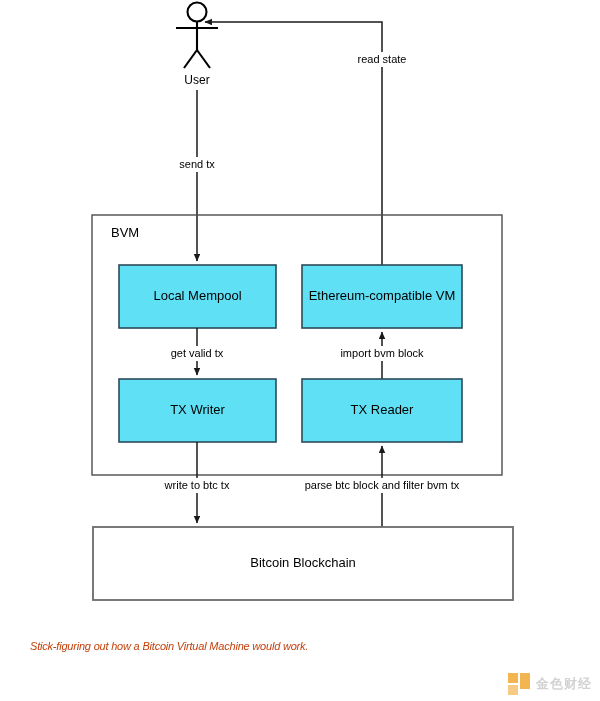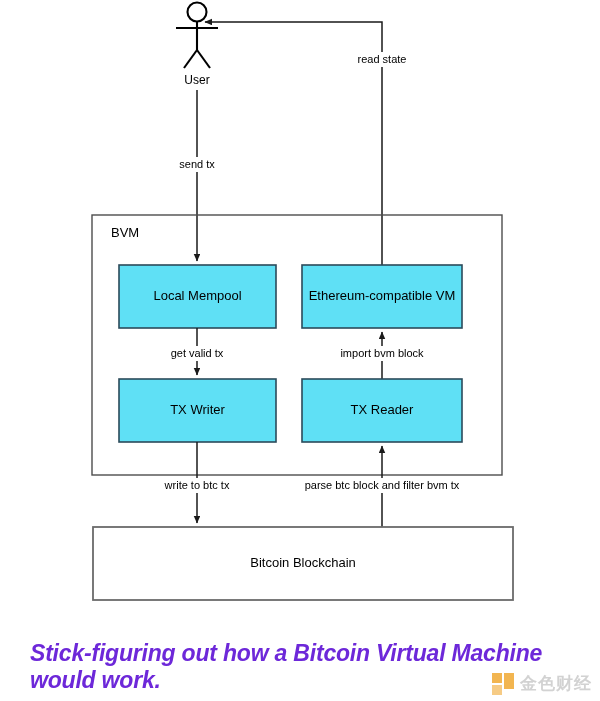--- a/index.html
+++ b/index.html
@@ -82,26 +82,25 @@
   .stick-head {
     stroke: #000000;
     stroke-width: 2.1;
     fill: #ffffff;
   }
   #caption {
     position: absolute;
     left: 30px;
     top: 640px;
     width: 540px;
-    font-size: 23px;
+    font-size: 11px;
     font-style: italic;
     font-family: "Liberation Sans", sans-serif;
-    color: #6d28d9;
+    color: #c2410c;
     letter-spacing: -0.2px;
-    font-weight: bold;
   }
   #watermark {
     position: absolute;
     right: 8px;
     bottom: 6px;
     display: flex;
     align-items: center;
     gap: 6px;
     opacity: 0.82;
   }
@@ -122,21 +121,21 @@
     width: 10px; height: 16px;
     background: #F0A62A;
   }
   .wm-sq-c {
     position: absolute;
     left: 0; top: 12px;
     width: 10px; height: 10px;
     background: #F5C06B;
   }
   .wm-text {
-    font-size: 17px;
+    font-size: 13px;
     color: #c9c9c9;
     font-family: "DejaVu Sans", sans-serif;
     font-weight: bold;
     letter-spacing: 1px;
   }
 </style>
 </head>
 <body>
 
 <div id="canvas">

